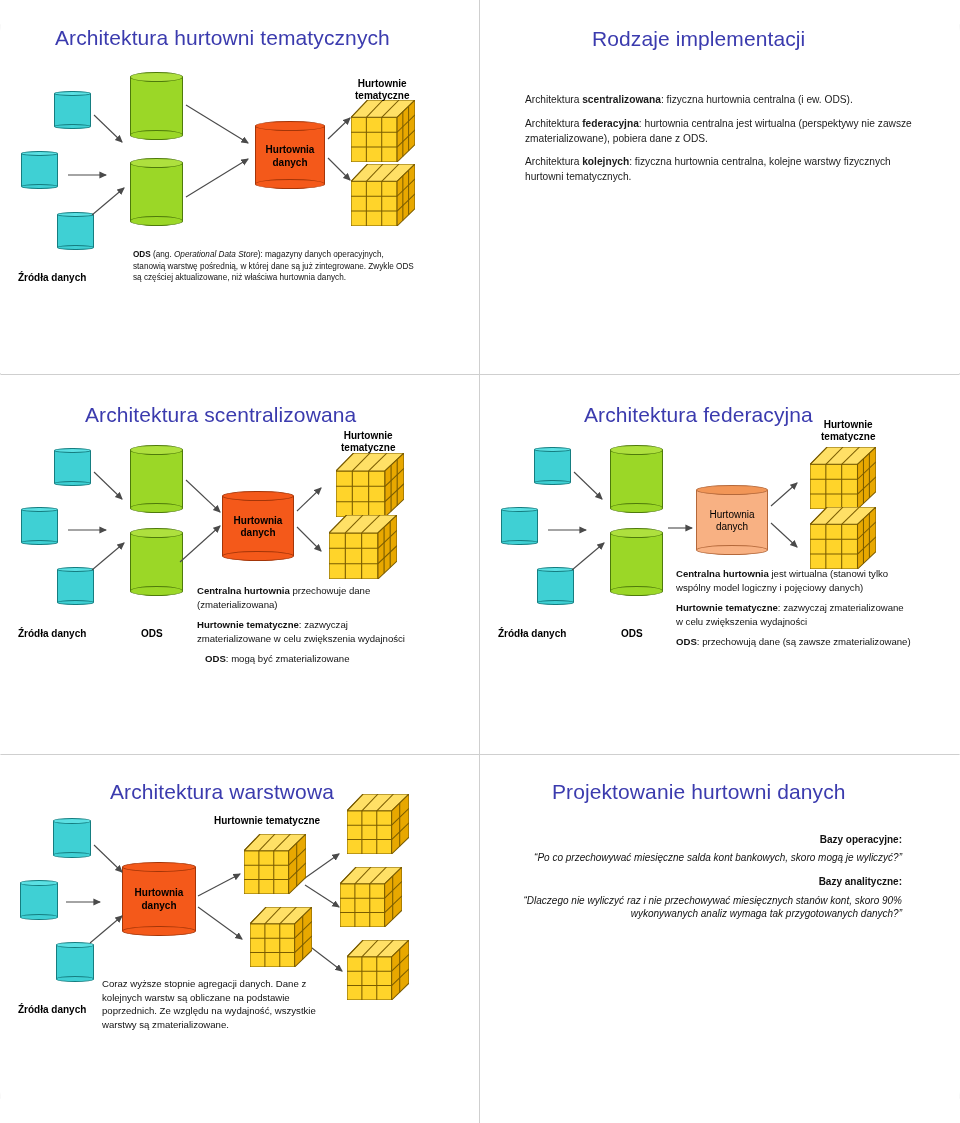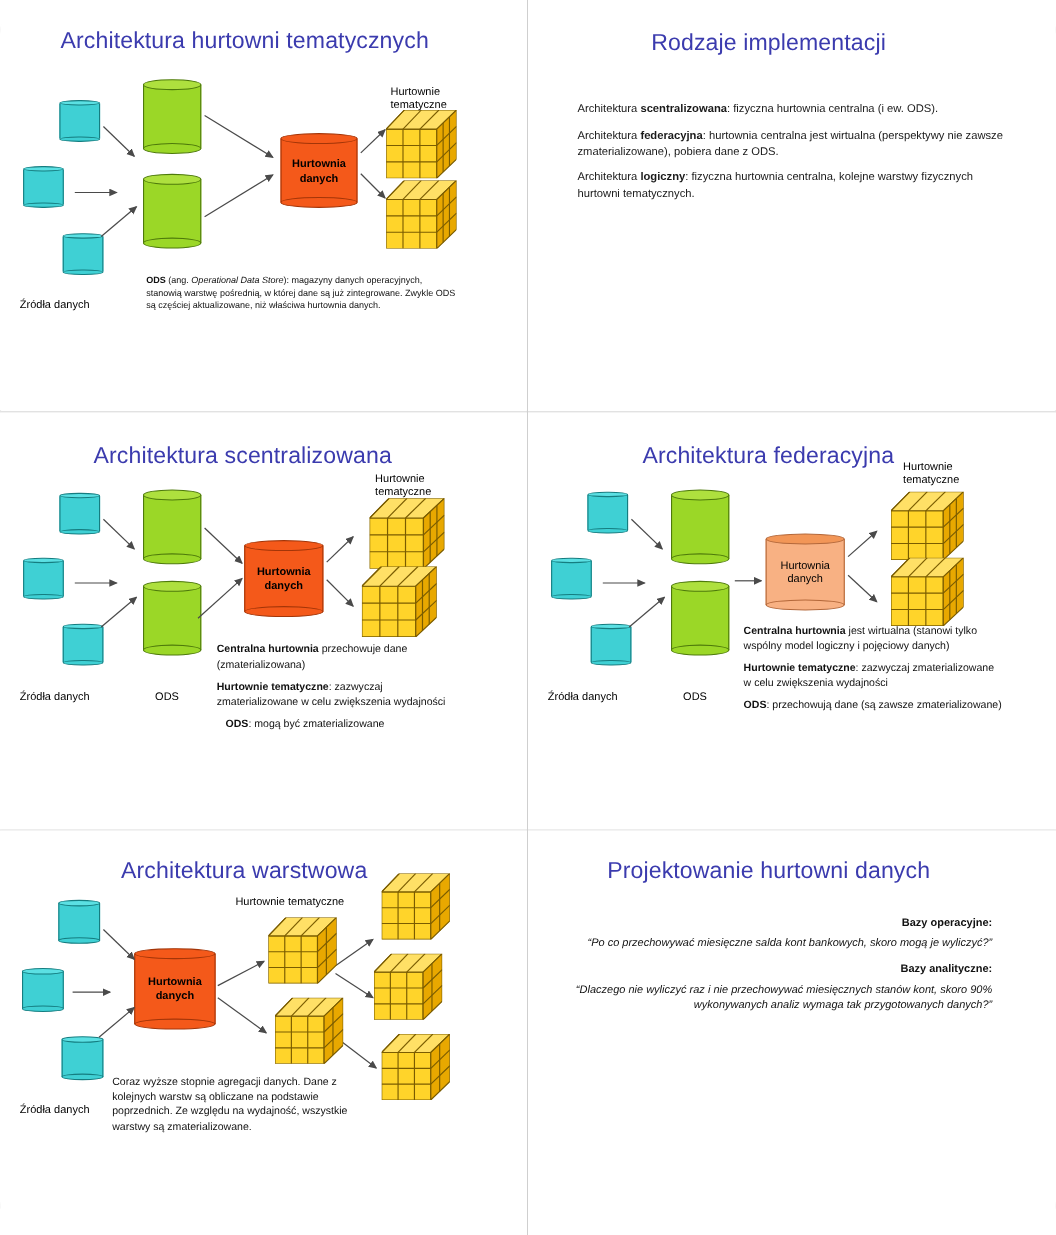--- a/index.html
+++ b/index.html
@@ -38,23 +38,24 @@
     font-size: 21px;
     font-weight: 400;
     white-space: nowrap;
     letter-spacing: 0.1px;
   }
 
   .lbl {
     position: absolute;
     font-size: 10px;
     color: #000;
-    font-weight: normal;
+    font-weight: bold;
     line-height: 1.18;
     white-space: pre-line;
+    text-align: center;
   }
 
   .body-txt {
     position: absolute;
     font-size: 10.2px;
     color: #1a1a1a;
     line-height: 1.45;
   }
   .body-txt p { margin: 0 0 9px 0; }
   .body-txt b { font-weight: bold; }
@@ -298,21 +299,21 @@
     <div class="lbl" style="left:18px; top:272px;">Źródła danych</div>
 
     <div class="small-txt" style="left:133px; top:249px; width:285px;"><b>ODS</b> (ang. <i>Operational Data Store</i>): magazyny danych operacyjnych, stanowią warstwę pośrednią, w której dane są już zintegrowane. Zwykle ODS są częściej aktualizowane, niż właściwa hurtownia danych.</div>
   </div>
 
   <div class="slide col-r row-1">
     <div class="stitle" style="left:112px; top:27px;">Rodzaje implementacji</div>
     <div class="body-txt" style="left:45px; top:93px; width:400px;">
       <p>Architektura <b>scentralizowana</b>: fizyczna hurtownia centralna (i ew. ODS).</p>
       <p>Architektura <b>federacyjna</b>: hurtownia centralna jest wirtualna (perspektywy nie zawsze zmaterializowane), pobiera dane z ODS.</p>
-      <p>Architektura <b>logiczny</b>: fizyczna hurtownia centralna, kolejne warstwy fizycznych hurtowni tematycznych.</p>
+      <p>Architektura <b>kolejnych</b>: fizyczna hurtownia centralna, kolejne warstwy fizycznych hurtowni tematycznych.</p>
     </div>
   </div>
 
   <div class="slide col-l row-2">
     <div class="stitle" style="left:85px; top:28px;">Architektura scentralizowana</div>
 
     <div class="cyl teal" style="left:54px;  top:73px;  width:37px; height:38px;">
       <div class="body"></div>
         <div class="top"></div>
         <div class="bot"></div>

